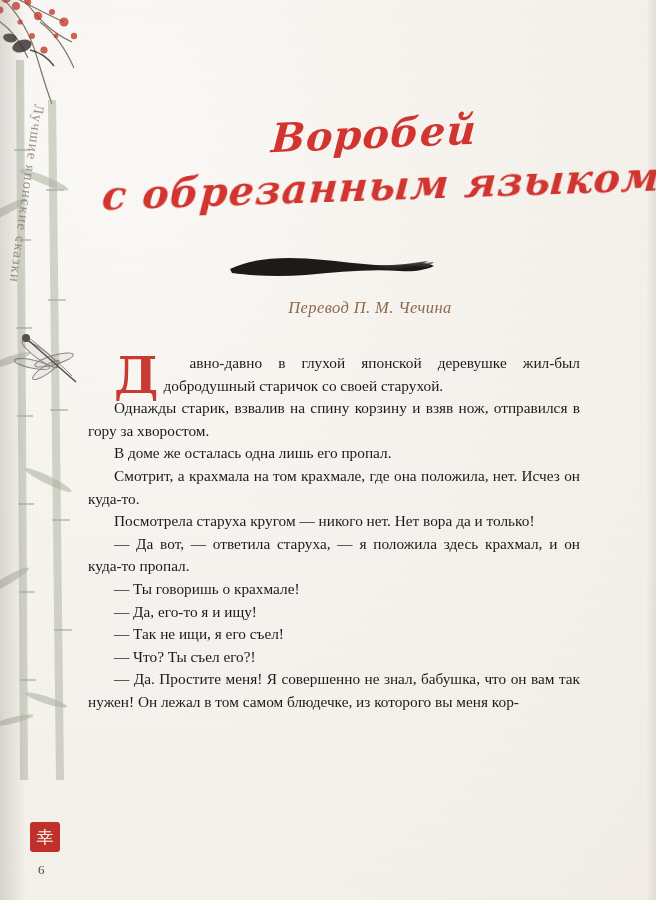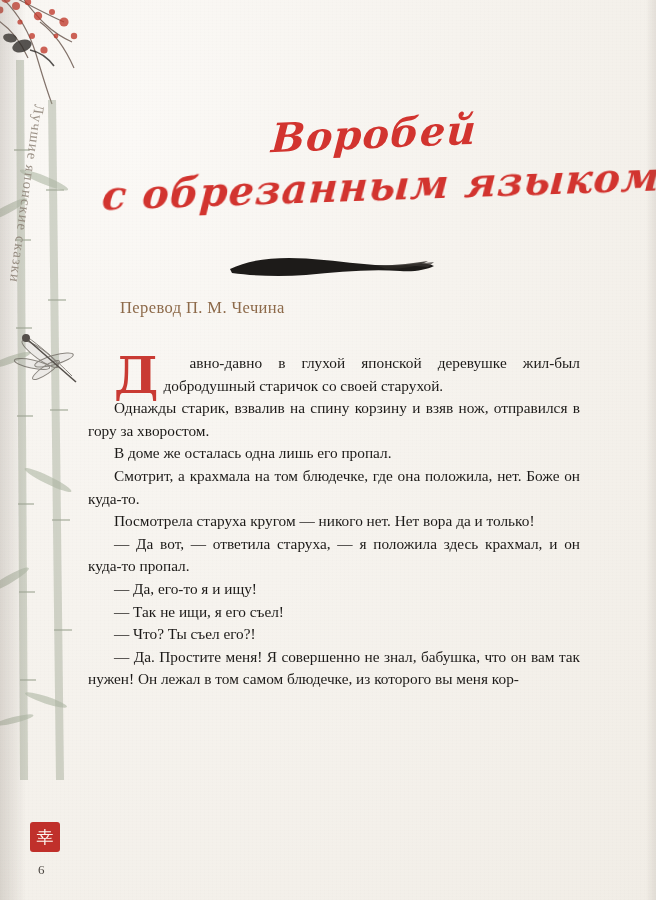--- a/index.html
+++ b/index.html
@@ -128,22 +128,24 @@
     top: 252px;
     width: 208px;
     height: 30px;
   }
 
   .translator {
     position: absolute;
     left: 120px;
     top: 298px;
     width: 500px;
+    text-align: center;
     color: #8d6a4a;
     font-family: "Liberation Serif", serif;
+    font-style: italic;
     font-size: 16.5px;
     letter-spacing: .4px;
   }
 
   
   .body-text {
     position: absolute;
     left: 88px;
     top: 352px;
     width: 492px;
@@ -287,23 +289,24 @@
     <path d="M150 14 C 170 13, 186 11, 200 9 C 192 14, 176 17, 158 17 Z" fill="#2b2825" opacity=".85"></path>
     <path d="M176 13 L 206 10 L 200 15 Z" fill="#3a3633" opacity=".7"></path>
   </svg>
 
   <div class="translator">Перевод П. М. Чечина</div>
 
   <div class="body-text">
     <p class="first-par"><span class="dropcap">Д</span><span>авно-давно в глухой японской деревушке жил-был добродушный старичок со своей старухой.</span></p>
     <p>Однажды старик, взвалив на спину корзину и взяв нож, отправился в гору за хворостом.</p>
     <p>В доме же осталась одна лишь его пропал.</p>
-    <p>Смотрит, а крахмала на том блюдечке, где она положила, нет. Боже он куда-то.</p>
+    <p>Смотрит, а крахмала на том крахмале, где она положила, нет. Исчез он куда-то.</p>
     <p>Посмотрела старуха кругом — никого нет. Нет вора да и только!</p>
     <p>— Да вот, — ответила старуха, — я положила здесь крахмал, и он куда-то пропал.</p>
+    <p>— Ты говоришь о крахмале!</p>
     <p>— Да, его-то я и ищу!</p>
     <p>— Так не ищи, я его съел!</p>
     <p>— Что? Ты съел его?!</p>
     <p>— Да. Простите меня! Я совершенно не знал, бабушка, что он вам так нужен! Он лежал в том самом блюдечке, из которого вы меня кор-</p>
   </div>
 
   <div class="seal">幸</div>
   <div class="folio">6</div>
 
   <div class="left-edge-shadow"></div>

